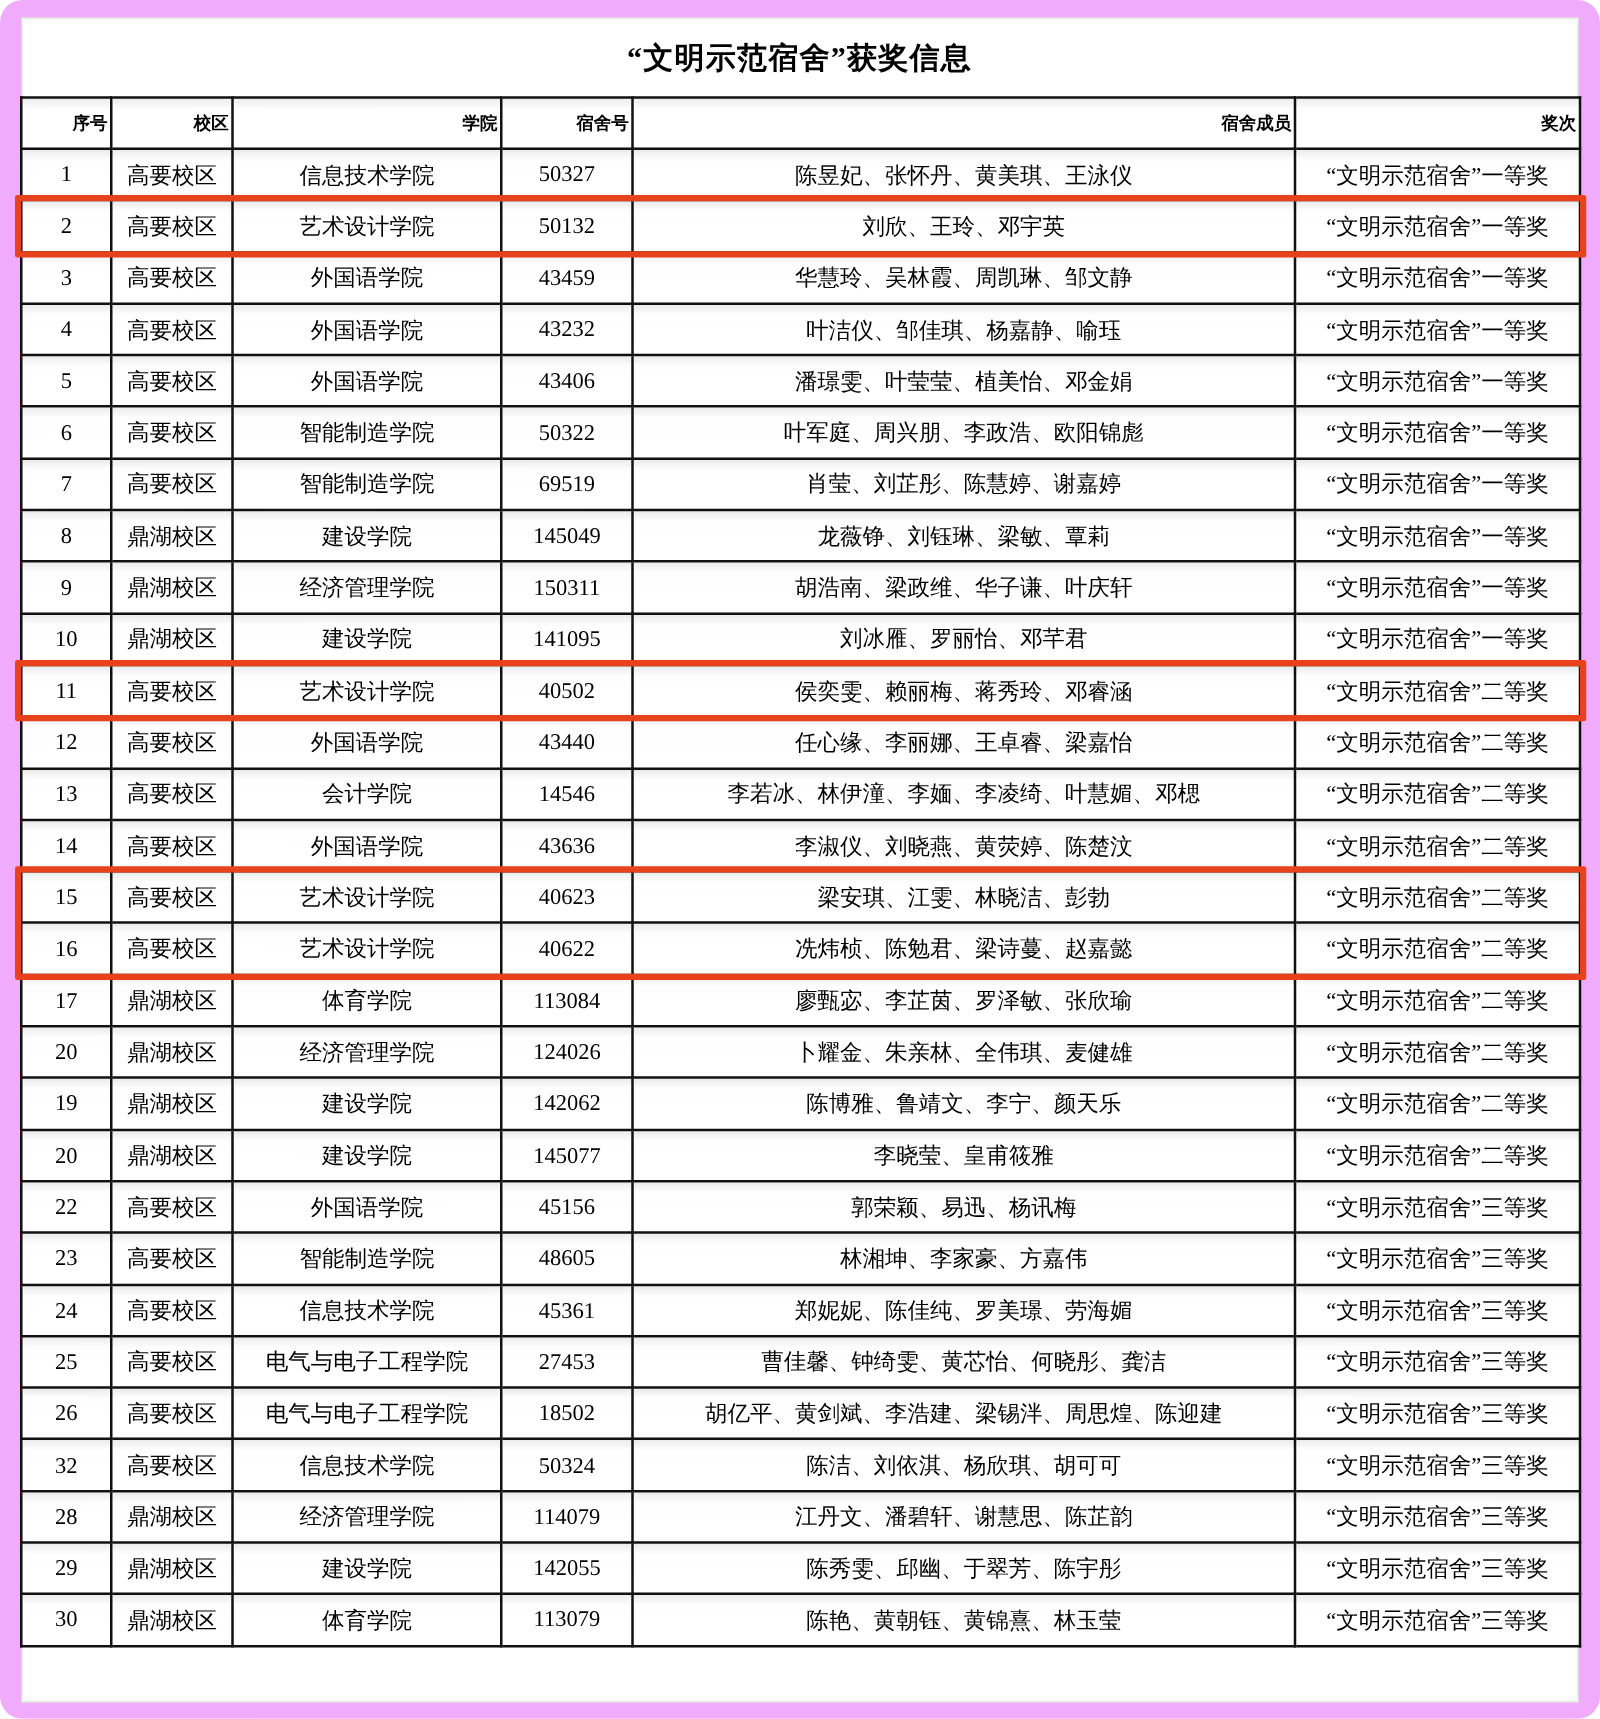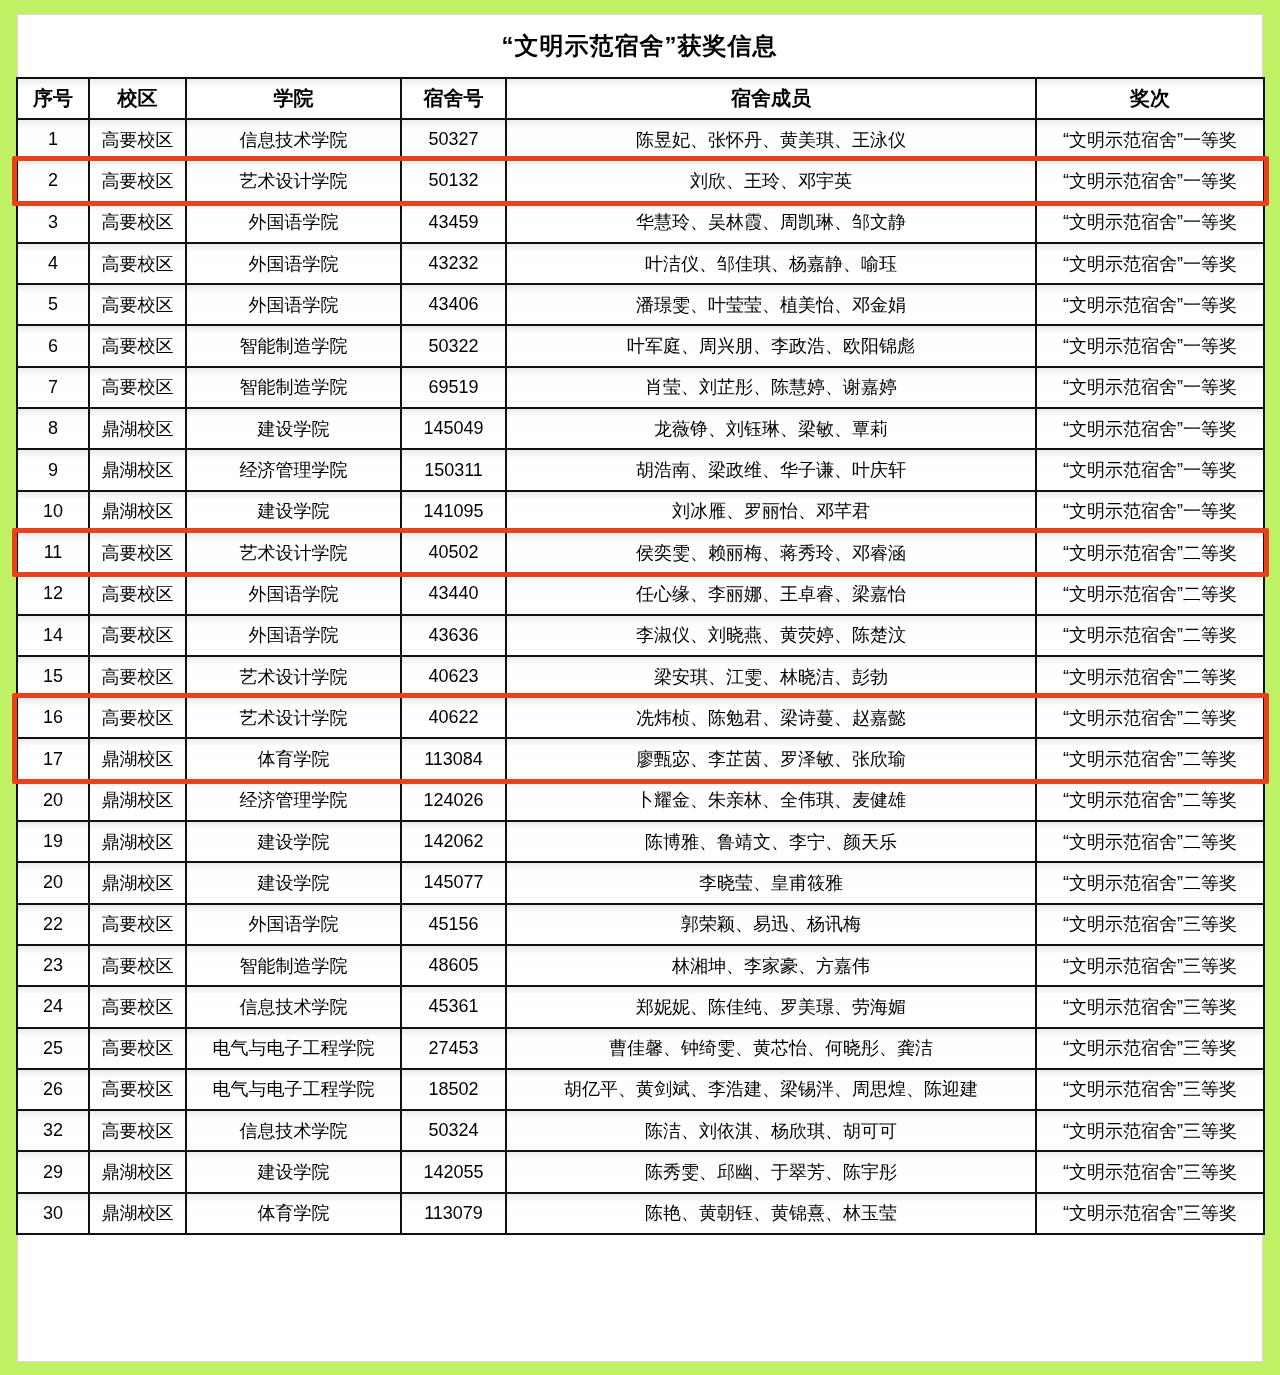--- a/index.html
+++ b/index.html
@@ -4,24 +4,25 @@
 <style>
   html, body {
     margin: 0;
     padding: 0;
     background: #ffffff;
   }
   .page {
     position: relative;
     width: 1280px;
     height: 1375px;
-    background: #bef264;
+    background: #f0abfc;
     overflow: hidden;
-    font-family: Liberation Sans, sans-serif;
+    font-family: Liberation Serif, serif;
     color: #000;
+    border-radius: 18px;
   }
   .panel {
     position: absolute;
     left: 17px;
     top: 14px;
     width: 1244px;
     height: 1346px;
     border: 1px solid #d9d9d9;
     background: #ffffff;
   }
@@ -45,24 +46,25 @@
   }
   .award-table th, .award-table td {
     border: 2px solid #111111;
     text-align: center;
     vertical-align: middle;
     padding: 0 2px;
     overflow: hidden;
     white-space: nowrap;
   }
   .award-table th {
-    font-size: 20px;
+    font-size: 14px;
     font-weight: 700;
     height: 39px;
     background: linear-gradient(180deg, #ececec 0px, #ffffff 9px, #ffffff 100%);
+    text-align: right;
   }
   .award-table td {
     font-size: 18px;
     height: 39.3px;
     background: linear-gradient(180deg, #ebebeb 0px, #fefefe 8px, #ffffff 100%);
   }
   .red-box {
     position: absolute;
     border: 5px solid #e8421d;
     border-radius: 2px;
@@ -189,20 +191,28 @@
     </tr>
         <tr>
       <td>12</td>
       <td>高要校区</td>
       <td>外国语学院</td>
       <td>43440</td>
       <td>任心缘、李丽娜、王卓睿、梁嘉怡</td>
       <td>“文明示范宿舍”二等奖</td>
     </tr>
         <tr>
+      <td>13</td>
+      <td>高要校区</td>
+      <td>会计学院</td>
+      <td>14546</td>
+      <td>李若冰、林伊潼、李媔、李凌绮、叶慧媚、邓楒</td>
+      <td>“文明示范宿舍”二等奖</td>
+    </tr>
+        <tr>
       <td>14</td>
       <td>高要校区</td>
       <td>外国语学院</td>
       <td>43636</td>
       <td>李淑仪、刘晓燕、黄荧婷、陈楚汶</td>
       <td>“文明示范宿舍”二等奖</td>
     </tr>
         <tr>
       <td>15</td>
       <td>高要校区</td>
@@ -290,20 +300,28 @@
       <td>18502</td>
       <td>胡亿平、黄剑斌、李浩建、梁锡泮、周思煌、陈迎建</td>
       <td>“文明示范宿舍”三等奖</td>
     </tr>
         <tr>
       <td>32</td>
       <td>高要校区</td>
       <td>信息技术学院</td>
       <td>50324</td>
       <td>陈洁、刘依淇、杨欣琪、胡可可</td>
+      <td>“文明示范宿舍”三等奖</td>
+    </tr>
+        <tr>
+      <td>28</td>
+      <td>鼎湖校区</td>
+      <td>经济管理学院</td>
+      <td>114079</td>
+      <td>江丹文、潘碧轩、谢慧思、陈芷韵</td>
       <td>“文明示范宿舍”三等奖</td>
     </tr>
         <tr>
       <td>29</td>
       <td>鼎湖校区</td>
       <td>建设学院</td>
       <td>142055</td>
       <td>陈秀雯、邱幽、于翠芳、陈宇彤</td>
       <td>“文明示范宿舍”三等奖</td>
     </tr>

